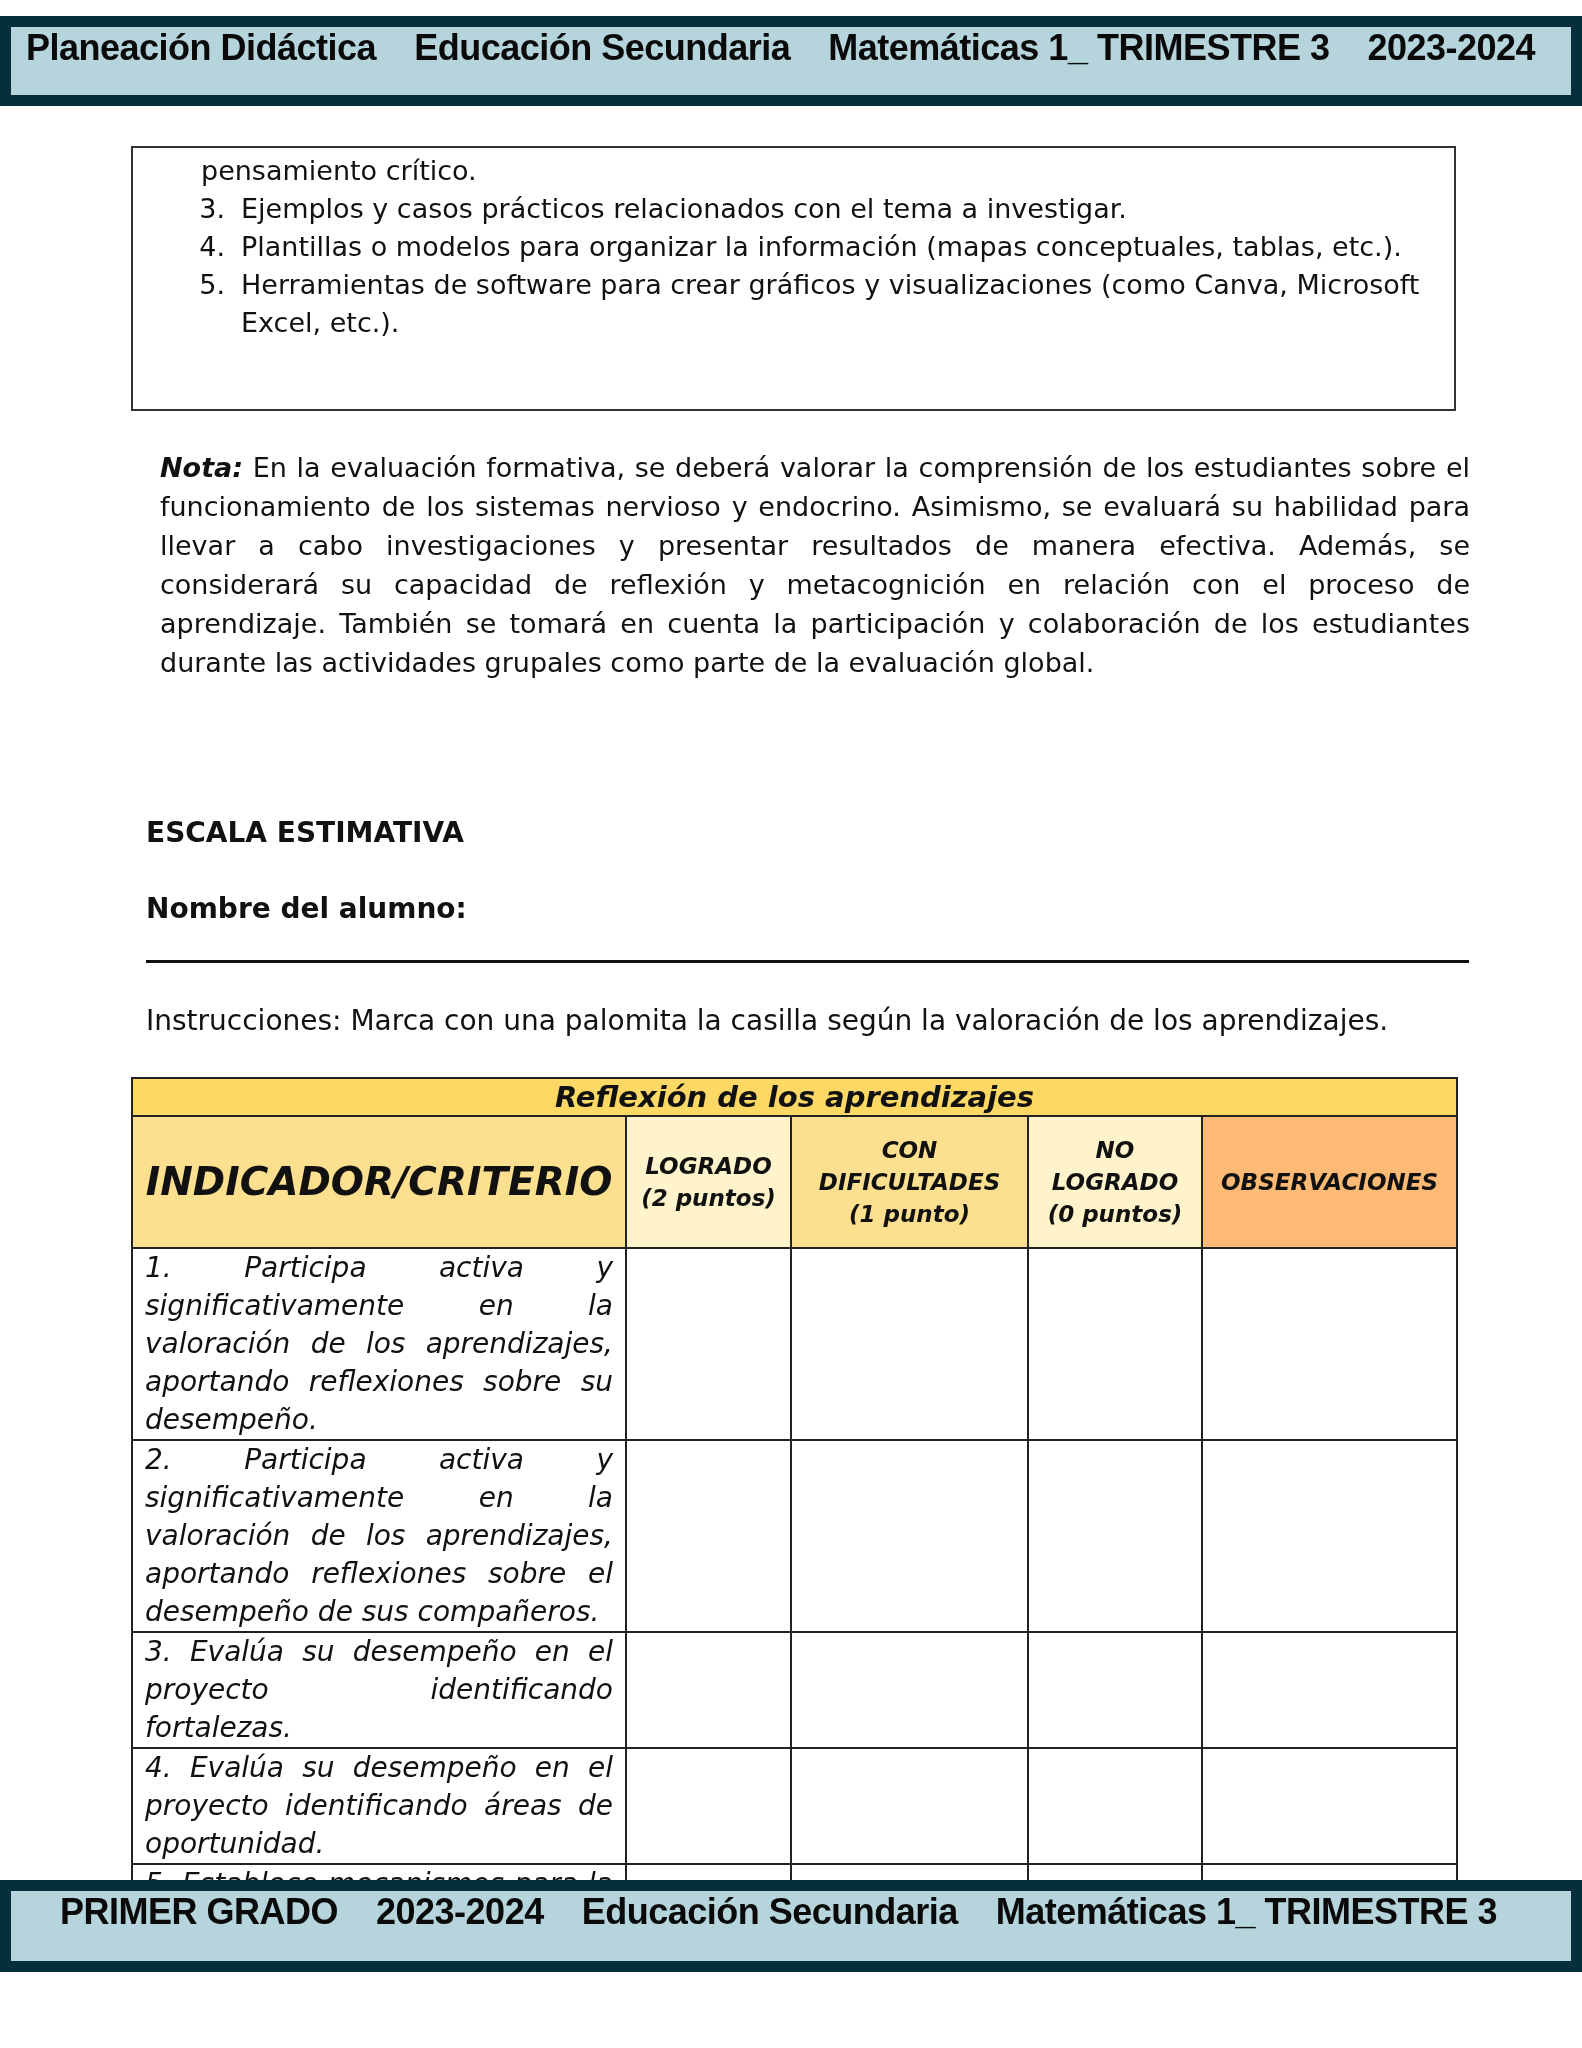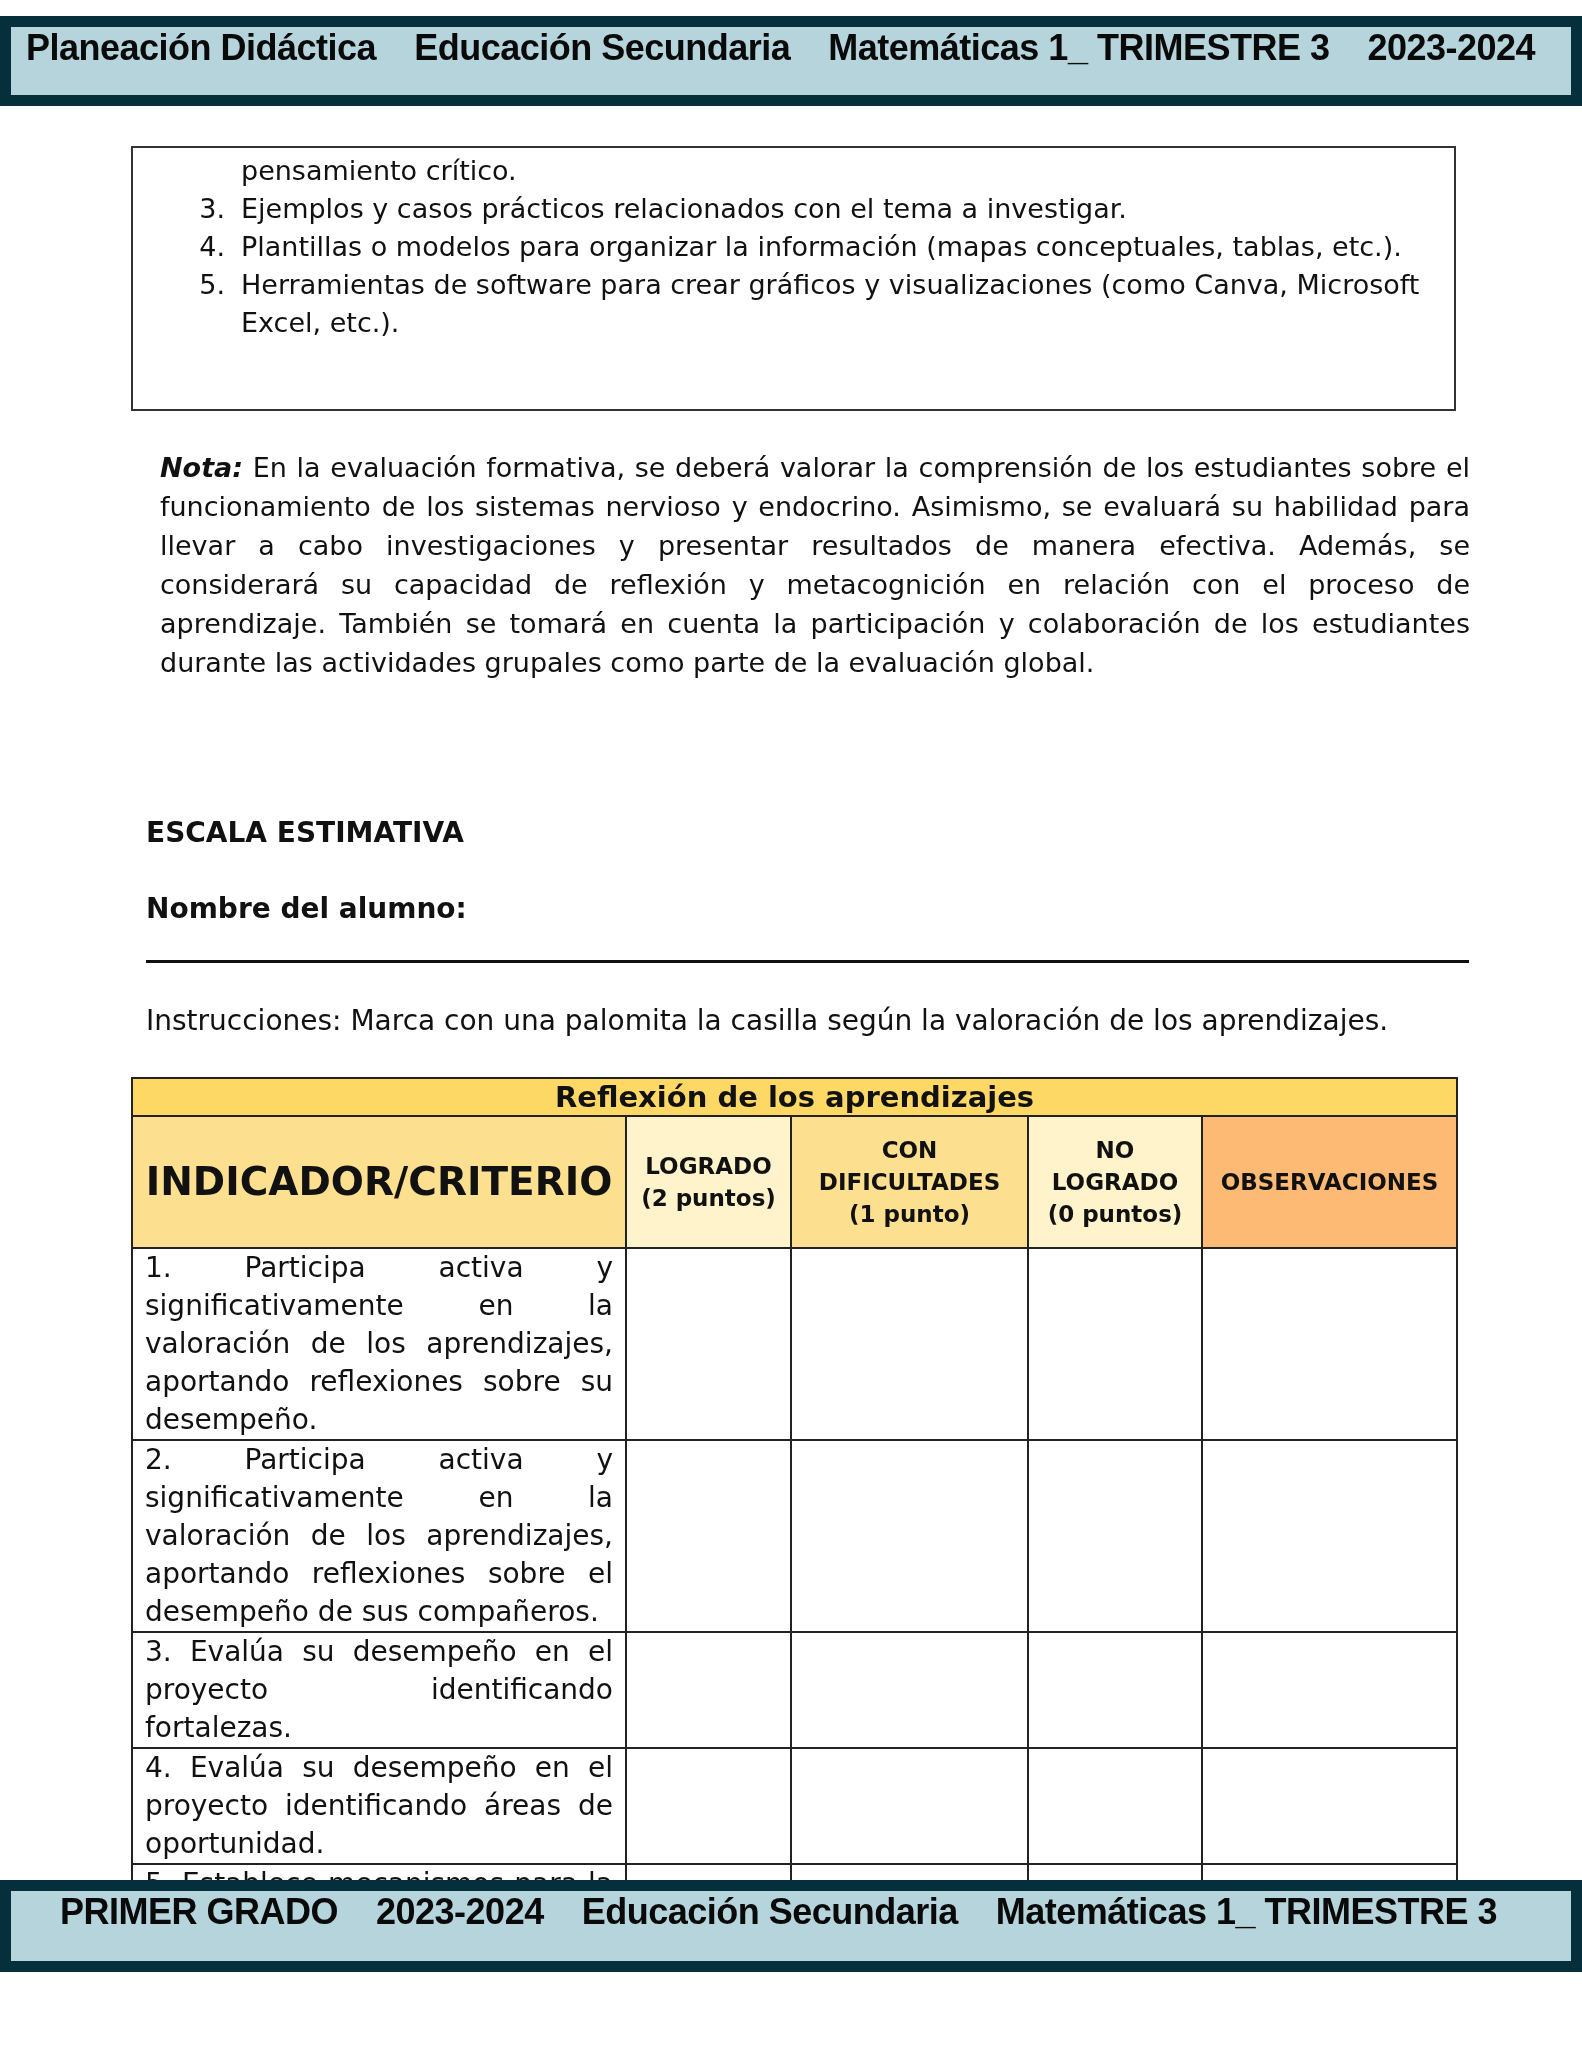--- a/index.html
+++ b/index.html
@@ -20,21 +20,21 @@
     .banner span { display: inline-block; white-space: nowrap; }
     .banner.top span { margin-right: 38px; }
     .banner.bottom span { margin-right: 38px; }
 
     .resource-box {
       position: absolute; left: 131px; top: 146px; width: 1325px; height: 265px;
       border: 2px solid #333;
       font-size: 27px; line-height: 38px;
       padding: 4px 12px 0 0;
     }
-    .resource-box .cont { padding-left: 108px; }
+    .resource-box .cont { padding-left: 68px; }
     .resource-box ol { list-style: none; }
     .resource-box li { display: flex; }
     .resource-box li .num { width: 108px; text-align: right; padding-right: 16px; flex-shrink: 0; }
     .resource-box li .txt { flex: 1; }
 
     .nota {
       position: absolute; left: 160px; top: 448px; width: 1310px;
       font-size: 27px; line-height: 39px; text-align: justify;
     }
     .nota .nota-label { font-weight: bold; font-style: italic; }
@@ -54,20 +54,21 @@
     .instructions {
       position: absolute; left: 146px; top: 1004px;
       font-size: 28px;
     }
     .instructions b { font-weight: normal; }
 
     table.scale {
       position: absolute; left: 131px; top: 1077px; width: 1325px;
       border-collapse: collapse;
       table-layout: fixed;
+      font-style: italic;
     }
     table.scale td, table.scale th { border: 2px solid #222; }
     .caption-row th {
       background: #fdd865; height: 38px;
       font-size: 29px; font-weight: bold; text-align: center;
       padding: 0;
     }
     .head-row th {
       height: 132px; font-weight: bold; text-align: center; vertical-align: middle;
       font-size: 23px; line-height: 32px; padding: 0 4px;

